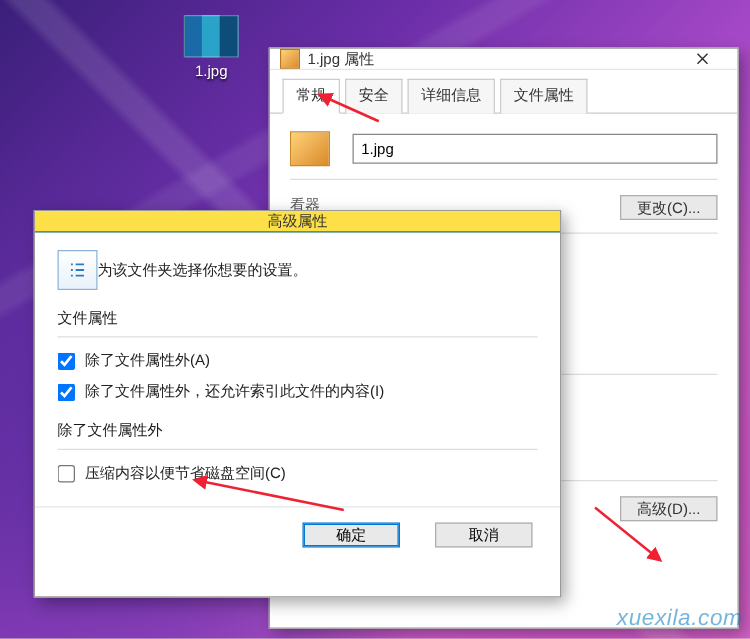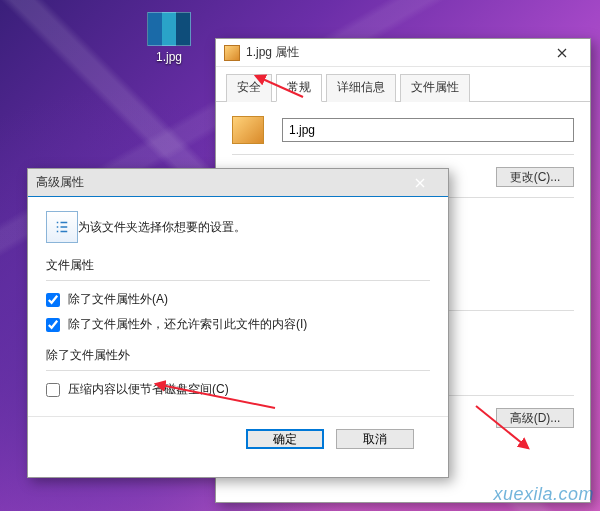--- a/index.html
+++ b/index.html
@@ -13,21 +13,21 @@
     linear-gradient(45deg, transparent 46%, rgba(255,255,255,0.12) 47%, rgba(255,255,255,0.12) 49%, transparent 50%),
     linear-gradient(-30deg, transparent 70%, rgba(255,255,255,0.08) 71%, rgba(255,255,255,0.08) 73%, transparent 74%);
   }
   .desktop-icon { position:absolute; top:12px; left:134px; width:70px; text-align:center; color:#fff; }
   .desktop-icon .thumb { width:44px; height:34px; margin:0 auto 4px; background:linear-gradient(90deg,#1a6aa8 0 33%, #2aa3c8 33% 66%, #0e4d7a 66% 100%); border:1px solid rgba(255,255,255,.3); }
   .desktop-icon .label { text-shadow:0 1px 2px rgba(0,0,0,.8); }
 
   
   .win { position:absolute; background:#fff; border:1px solid #999; box-shadow:4px 4px 12px rgba(0,0,0,.35); }
   .props { top:38px; left:215px; width:376px; height:465px; }
-  .titlebar { height:28px; display:flex; align-items:center; padding:0 8px; border-bottom:1px solid #e5e5e5; }
+  .titlebar { height:17px; display:flex; align-items:center; padding:0 8px; border-bottom:1px solid #e5e5e5; }
   .titlebar .ticon { width:16px; height:16px; margin-right:6px; background:linear-gradient(135deg,#ffd27a,#d98a2a); border:1px solid #b87522;}
   .titlebar .ttxt { flex:1; color:#333; }
   .titlebar .close { width:40px; height:20px; display:flex; align-items:center; justify-content:center; color:#333; }
   .tabs { display:flex; gap:4px; padding:6px 10px 0; border-bottom:1px solid #ccc; }
   .tab { padding:4px 10px 5px; border:1px solid #ccc; border-bottom:none; background:#f6f6f6; color:#333; position:relative; top:1px; }
   .tab.active { background:#fff; border-bottom:1px solid #fff; }
   .props-body { padding:14px 16px; color:#333; }
   .row { display:flex; align-items:center; margin-bottom:10px; }
   .filethumb { width:32px; height:28px; background:linear-gradient(135deg,#ffd27a,#d98a2a); border:1px solid #c98a2a; margin-right:18px;}
   .fname-input { flex:1; height:24px; border:1px solid #888; padding:2px 6px; }
@@ -36,32 +36,32 @@
   .kv .k { width:90px; color:#555; }
   .kv .v { flex:1; color:#333; }
   .btn { min-width:78px; height:20px; border:1px solid #adadad; background:#e9e9e9; display:inline-flex; align-items:center; justify-content:center; padding:0 10px; }
   .btn.primary { border-color:#0078d7; box-shadow:inset 0 0 0 1px #0078d7; }
   .btn[data-disabled="true"]{ color:#9a9a9a; background:#f3f3f3; border-color:#d0d0d0; }
   .right-btn { margin-left:auto; }
   .watermark { position:absolute; right:6px; bottom:6px; color:rgba(0,120,190,.55); font-size:18px; font-style:italic; letter-spacing:.5px; pointer-events:none; }
 
   
   .adv { top:168px; left:27px; width:422px; height:310px; }
-  .adv .titlebar { background:#e5e5e5; color:#fff; border-bottom:1px solid #0a78c7; }
+  .adv .titlebar { background:#fde047; color:#fff; border-bottom:1px solid #0a78c7;flex-direction:column; }
   .adv .titlebar .close { color:#fff; }
   .adv-body { padding:14px 18px 10px; color:#222; }
   .adv-top { display:flex; align-items:center; gap:0; margin-bottom:14px; }
   .adv-icon { width:32px; height:32px; border:1px solid #8ab4d8; background:linear-gradient(#fff,#e8f1fb); display:flex; align-items:center; justify-content:center; }
   .adv-icon svg { width:18px; height:18px; }
   .group-title { color:#1a1a1a; margin:8px 0 6px; }
   .grp-sep { border-top:1px solid #ddd; margin:4px 0 10px; }
   .chk { display:flex; align-items:center; gap:8px; margin:8px 0; }
   .chk input { width:14px; height:14px; }
   .adv-row2 { display:flex; align-items:center; margin-top:4px; }
-  .adv-actions { display:flex; gap:12px; justify-content:flex-end; padding:12px 34px 14px; border-top:1px solid #e5e5e5; }
+  .adv-actions { display:flex; gap:28px; justify-content:flex-end; padding:12px 22px 14px; border-top:1px solid #e5e5e5; }
 
   
   .arrow { position:absolute; pointer-events:none; }
   .arrow svg { overflow:visible; }
 </style>
 </head>
 <body>
 
 <div class="desktop">
 
@@ -74,22 +74,22 @@
     <div class="titlebar">
       <div class="ticon"></div>
       <div class="ttxt">1.jpg 属性</div>
       <div class="close">
         <svg viewBox="0 0 10 10" width="10" height="10">
             <path d="M1 1 L9 9 M9 1 L1 9" stroke="currentColor" stroke-width="1.2"></path>
           </svg>
       </div>
     </div>
     <div class="tabs">
+      <div class="tab active">常规</div>
       <div class="tab">安全</div>
-      <div class="tab active">常规</div>
       <div class="tab">详细信息</div>
       <div class="tab">文件属性</div>
     </div>
     <div class="props-body">
       <div class="row">
         <div class="filethumb"></div>
         <input class="fname-input" value="1.jpg" style="">
       </div>
       <div class="hr"></div>
       <div class="kv">

